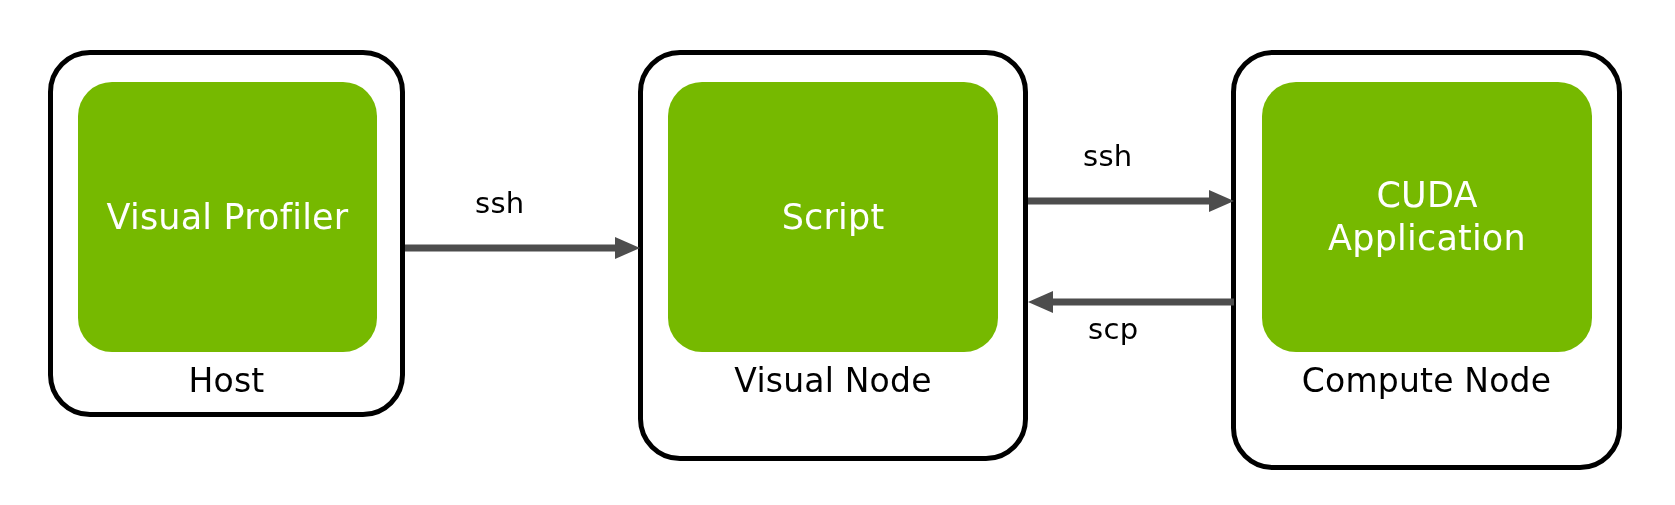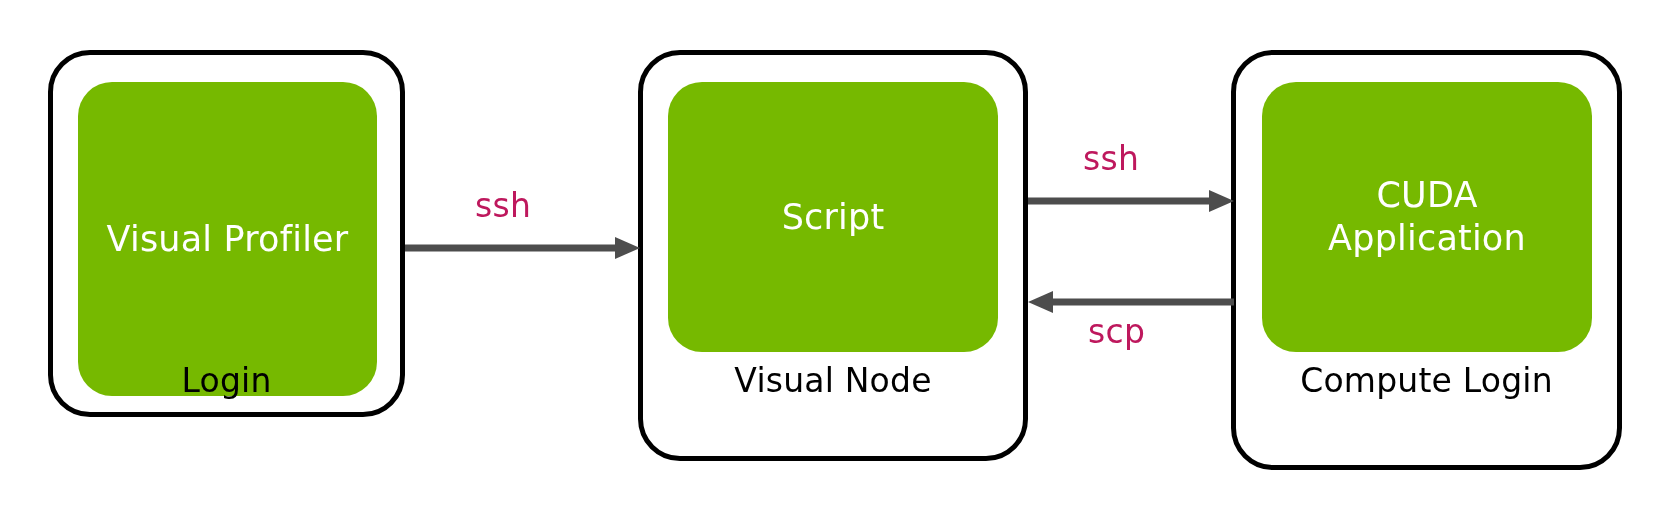--- a/index.html
+++ b/index.html
@@ -50,42 +50,42 @@
     right: 0;
     text-align: center;
     color: #000000;
     font-size: 33px;
     font-weight: 400;
     letter-spacing: 0.2px;
   }
 
   
   #card-host          { left: 48px;  top: 50px;  width: 357px; height: 367px; }
-  #card-host .node-inner    { left: 25px; top: 27px; width: 299px; height: 314px; }
+  #card-host .node-inner    { left: 25px; top: 27px; width: 299px; height: 270px; }
   #card-host .node-caption  { top: 306px; }
 
   
   #card-login         { left: 638px; top: 50px;  width: 390px; height: 411px; }
   #card-login .node-inner   { left: 25px; top: 27px; width: 330px; height: 270px; }
   #card-login .node-caption { top: 306px; }
 
   
   #card-compute       { left: 1231px; top: 50px; width: 391px; height: 420px; }
   #card-compute .node-inner   { left: 26px; top: 27px; width: 330px; height: 270px; }
   #card-compute .node-caption { top: 306px; }
 
   
   .connector {
     position: absolute;
   }
   .connector svg { display: block; }
   .connector-label {
     position: absolute;
-    color: #be185d;
-    font-size: 33px;
+    color: #000000;
+    font-size: 29px;
     font-weight: 400;
     letter-spacing: 0.3px;
     white-space: nowrap;
   }
 
   
   #conn-host-login        { left: 405px; top: 236px; width: 235px; height: 24px; }
   #conn-host-login .connector-label { left: 70px; top: -50px; }
 
   
@@ -98,36 +98,36 @@
 </style>
 </head>
 <body>
 
 <div id="diagram">
 
   <div class="node-card" id="card-host">
     <div class="node-inner">
       <span class="node-inner-label">Visual Profiler</span>
     </div>
-    <div class="node-caption">Login</div>
+    <div class="node-caption">Host</div>
   </div>
 
   <div class="node-card" id="card-login">
     <div class="node-inner">
       <span class="node-inner-label">Script</span>
     </div>
     <div class="node-caption">Visual Node</div>
   </div>
 
   <div class="node-card" id="card-compute">
     <div class="node-inner">
       <span class="node-inner-label">CUDA
 Application</span>
     </div>
-    <div class="node-caption">Compute Login</div>
+    <div class="node-caption">Compute Node</div>
   </div>
 
   <div class="connector" id="conn-host-login">
     <svg width="235" height="24" viewBox="0 0 235 24">
       <line x1="0" y1="12" x2="214" y2="12" stroke="#4D4D4D" stroke-width="7"></line>
       <polygon points="235,12 210,1 210,23" fill="#4D4D4D"></polygon>
     </svg>
     <span class="connector-label">ssh</span>
   </div>
 

